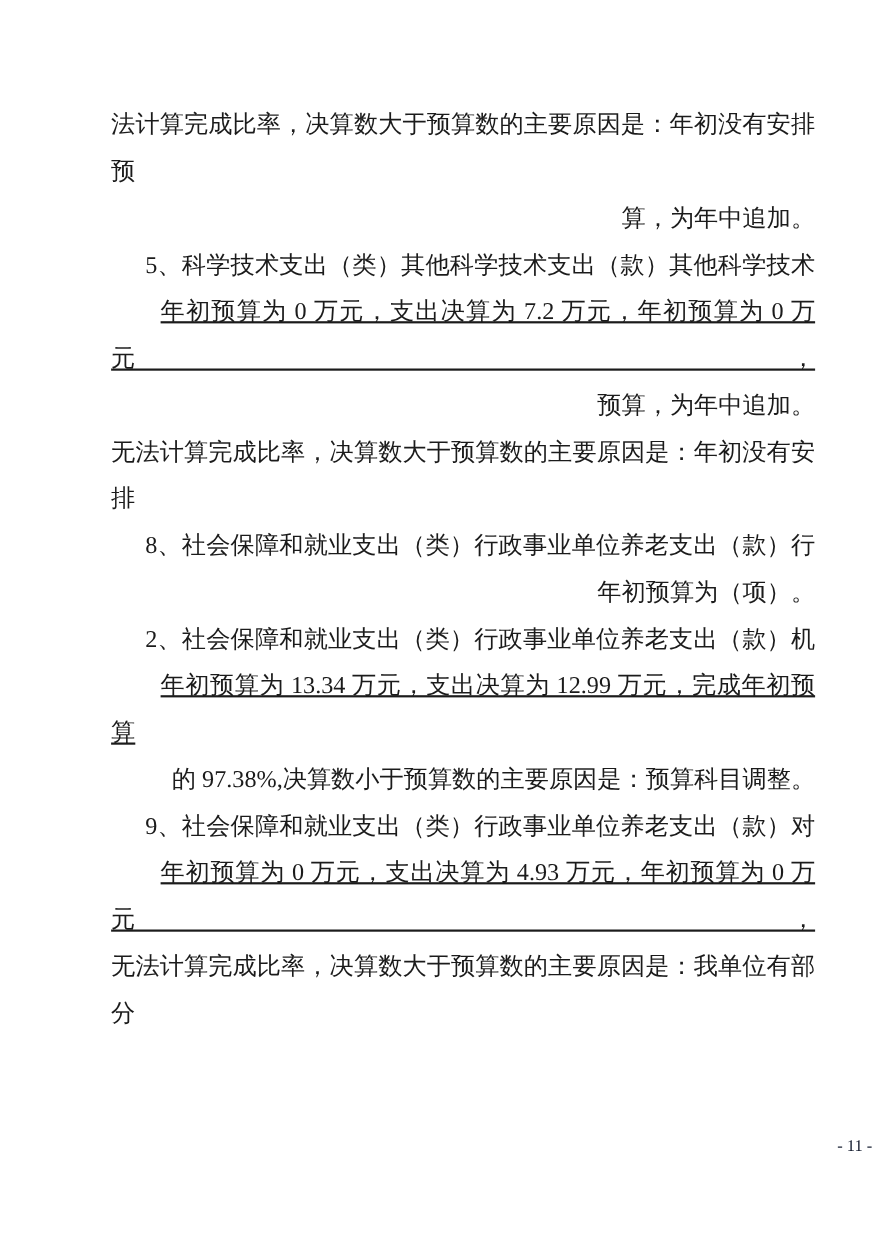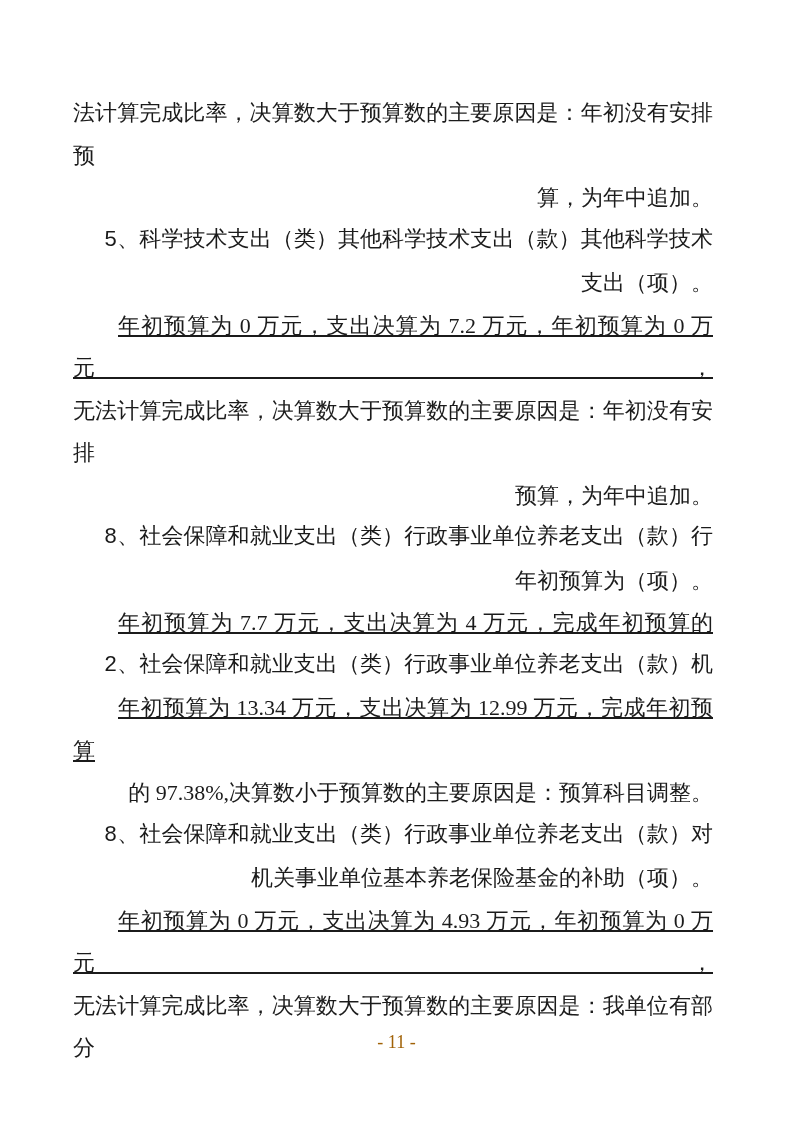--- a/index.html
+++ b/index.html
@@ -14,60 +14,57 @@
   .doc-body {
     position: absolute;
     left: 73px;
     top: 92px;
     width: 640px;
     font-size: 22px;
     line-height: 42.5px;
     color: #1b1b1b;
     letter-spacing: 0;
   }
-  .line { width: 100%; white-space: nowrap; }
+  .line { width: 100%; white-space: nowrap; margin-left: 28px; }
   .line.full {
     white-space: normal;
     text-align: justify;
     text-align-last: justify;
   }
   .line.last { text-align: right; }
   .indent-none      { text-indent: 0; }
   .indent-body      { text-indent: 45px; text-decoration: underline; }
-  .indent-num       { text-indent: 31px; font-family: Liberation Mono, monospace; }
+  .indent-num       { text-indent: 31px; }
   .footer {
     position: absolute;
     left: 0;
     top: 1032px;
     width: 793px;
-    text-align: center;
-    font-size: 18px;
+    text-align: right;
+    font-size: 15px;
     line-height: 20px;
-    color: #a16207;
+    color: #0f172a;
   }
 </style>
 </head>
 <body>
 
 <div class="page">
   <div class="doc-body" id="doc-body">
       <div class="line full indent-none">法计算完成比率，决算数大于预算数的主要原因是：年初没有安排预</div>
       <div class="line last indent-none">算，为年中追加。</div>
       <div class="line full indent-num">5、科学技术支出（类）其他科学技术支出（款）其他科学技术</div>
-      <div class="line last indent-none">支出（项）。</div>
       <div class="line full indent-body">年初预算为 0 万元，支出决算为 7.2 万元，年初预算为 0 万元，</div>
+      <div class="line last indent-none">预算，为年中追加。</div>
       <div class="line full indent-none">无法计算完成比率，决算数大于预算数的主要原因是：年初没有安排</div>
-      <div class="line last indent-none">预算，为年中追加。</div>
       <div class="line full indent-num">8、社会保障和就业支出（类）行政事业单位养老支出（款）行</div>
       <div class="line last indent-none">年初预算为（项）。</div>
-      <div class="line full indent-body">年初预算为 7.7 万元，支出决算为 4 万元，完成年初预算的</div>
       <div class="line full indent-num">2、社会保障和就业支出（类）行政事业单位养老支出（款）机</div>
       <div class="line full indent-body">年初预算为 13.34 万元，支出决算为 12.99 万元，完成年初预算</div>
       <div class="line last indent-none">的 97.38%,决算数小于预算数的主要原因是：预算科目调整。</div>
-      <div class="line full indent-num">8、社会保障和就业支出（类）行政事业单位养老支出（款）对</div>
-      <div class="line last indent-none">机关事业单位基本养老保险基金的补助（项）。</div>
+      <div class="line full indent-num">9、社会保障和就业支出（类）行政事业单位养老支出（款）对</div>
       <div class="line full indent-body">年初预算为 0 万元，支出决算为 4.93 万元，年初预算为 0 万元，</div>
       <div class="line full indent-none">无法计算完成比率，决算数大于预算数的主要原因是：我单位有部分</div>
     </div>
   <div class="footer">
     <span>- 11 -</span>
   </div>
 </div>
 
 </body></html>

